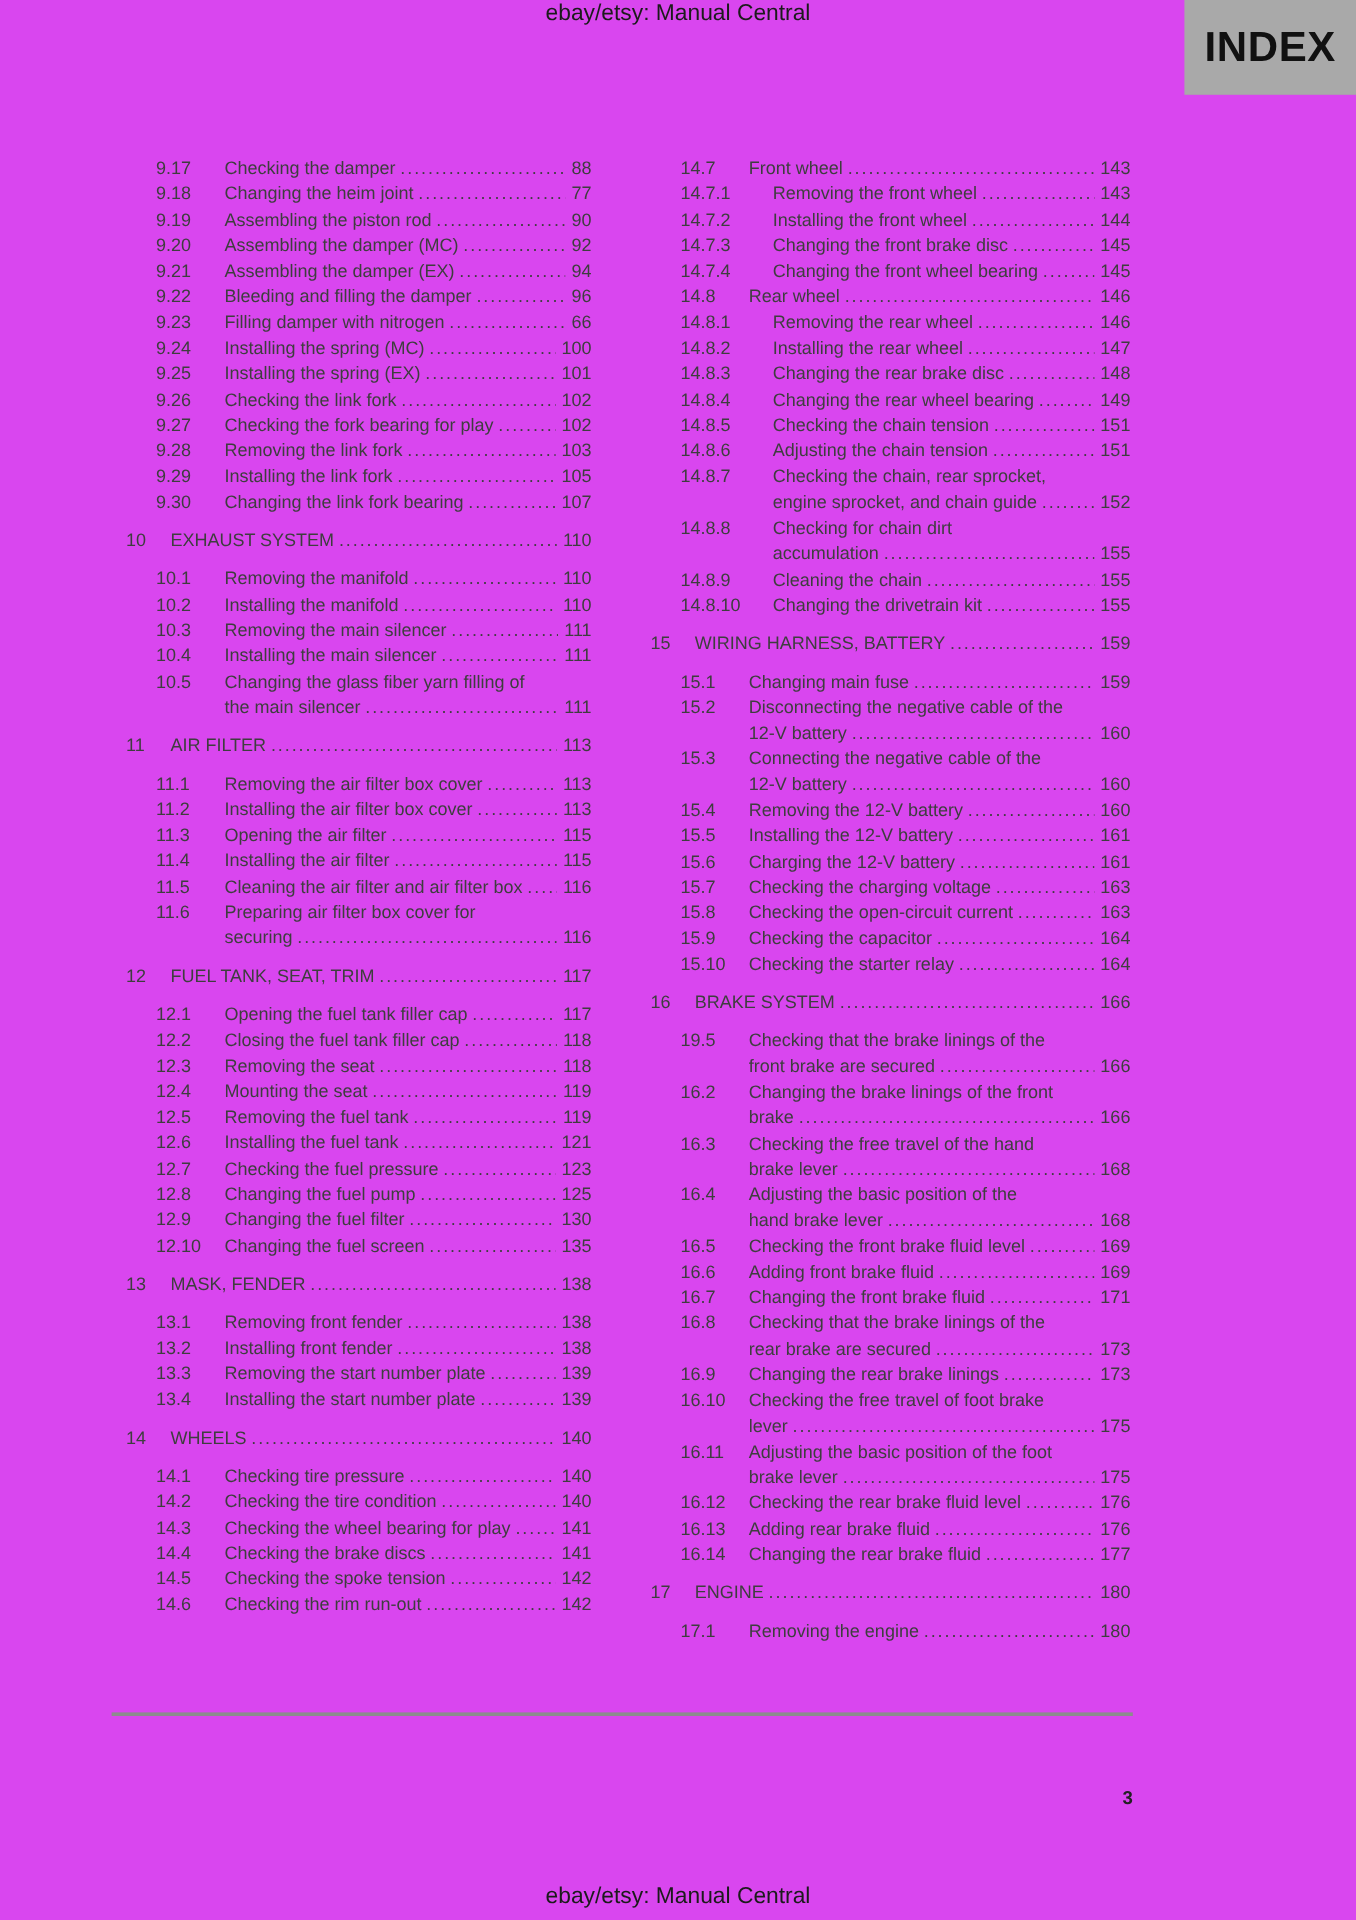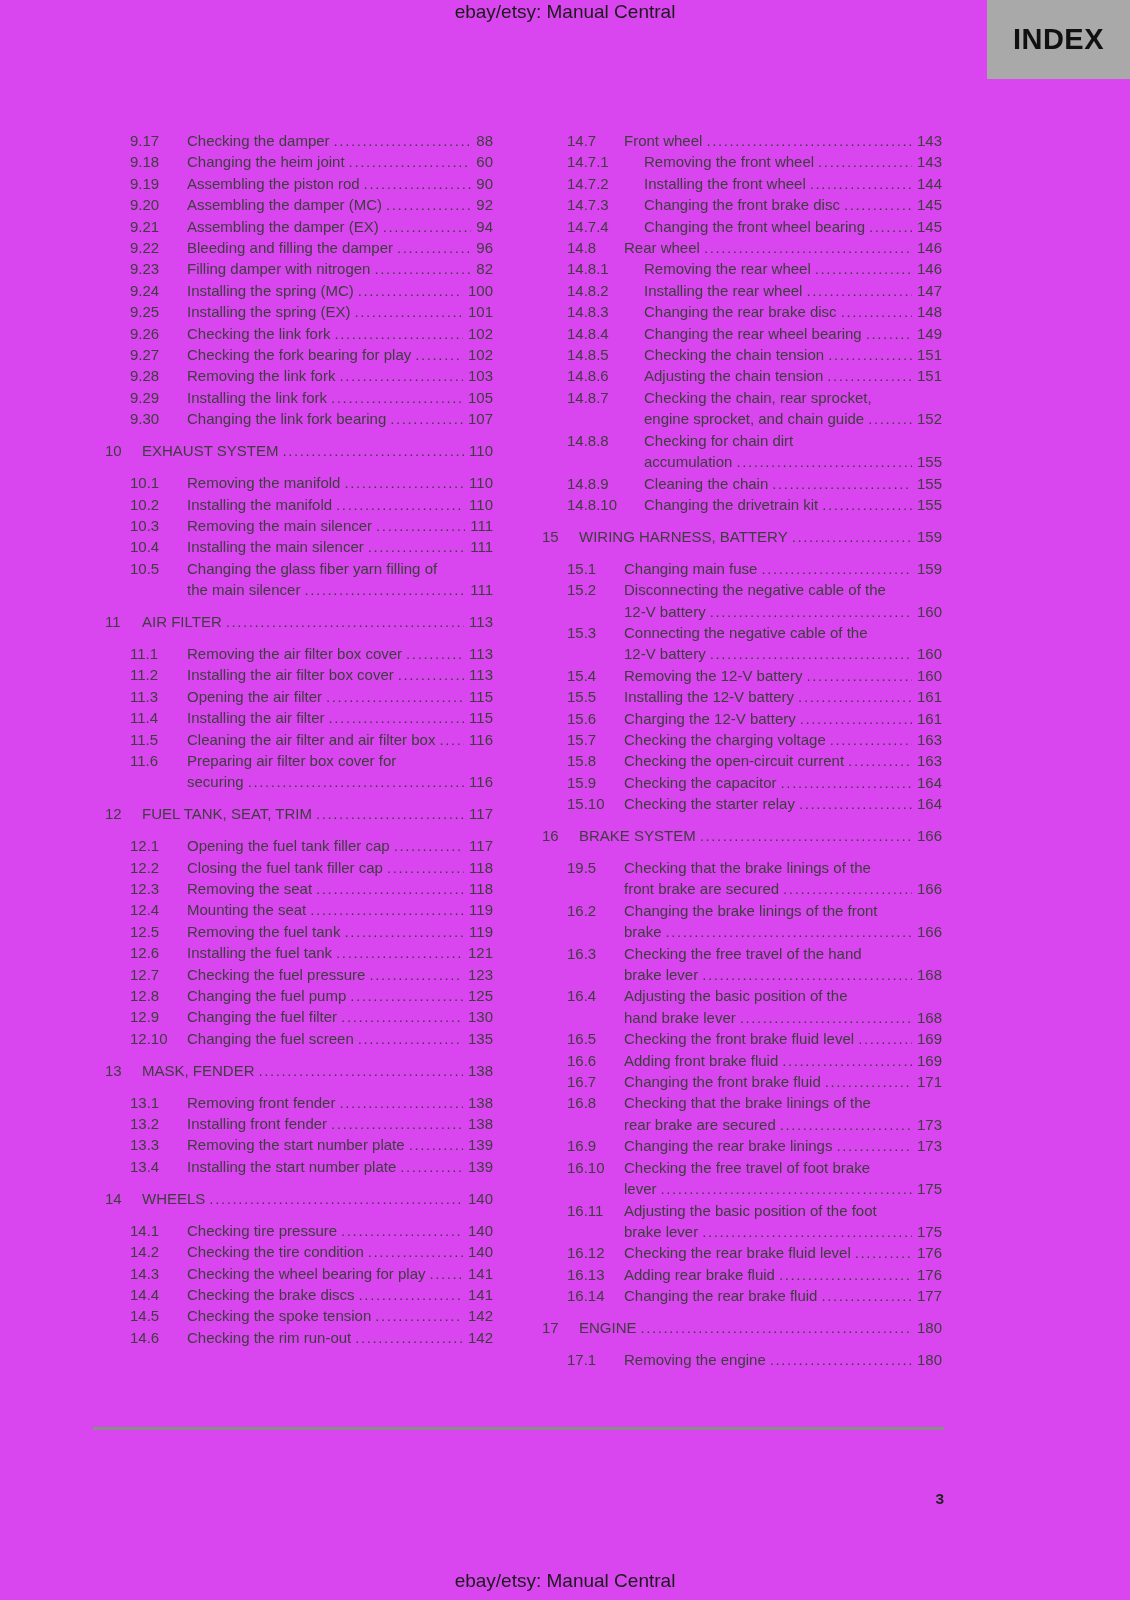--- a/index.html
+++ b/index.html
@@ -15,21 +15,21 @@
     position:absolute; top:1px; left:0; width:100%;
     text-align:center; font-size:19px; color:#1b1b1b;
   }
   .index-box {
     position:absolute; top:0; right:0;
     width:143px; height:79px;
     background:#a9a9a9;
     display:flex; align-items:center; justify-content:center;
   }
   .index-box span {
-    font-size:29px; font-weight:bold; color:#111; letter-spacing:0.5px;
+    font-size:35px; font-weight:bold; color:#111; letter-spacing:0.5px;
   }
   .content {
     position:absolute; top:130px; left:93px;
     display:flex; gap:37px;justify-content:center;
   }
   .col { width:400px; }
   .col.right { width:412px; }
   .row {
     display:flex;
     font-size:15px; line-height:21.4px; color:#3e3e3e;
@@ -78,21 +78,21 @@
               <span class="pg">88</span>
             </div>
           </div>
         </div>
         <div class="row section">
           <span class="num">9.18</span>
           <div class="body">
             <div class="lineF">
               <span class="ttl">Changing the heim joint</span>
               <span class="dots">............................................................................................................................................................................................................................................................................................................</span>
-              <span class="pg">60</span>
+              <span class="pg">77</span>
             </div>
           </div>
         </div>
         <div class="row section">
           <span class="num">9.19</span>
           <div class="body">
             <div class="lineF">
               <span class="ttl">Assembling the piston rod</span>
               <span class="dots">............................................................................................................................................................................................................................................................................................................</span>
               <span class="pg">90</span>
@@ -128,21 +128,21 @@
               <span class="pg">96</span>
             </div>
           </div>
         </div>
         <div class="row section">
           <span class="num">9.23</span>
           <div class="body">
             <div class="lineF">
               <span class="ttl">Filling damper with nitrogen</span>
               <span class="dots">............................................................................................................................................................................................................................................................................................................</span>
-              <span class="pg">82</span>
+              <span class="pg">66</span>
             </div>
           </div>
         </div>
         <div class="row section">
           <span class="num">9.24</span>
           <div class="body">
             <div class="lineF">
               <span class="ttl">Installing the spring (MC)</span>
               <span class="dots">............................................................................................................................................................................................................................................................................................................</span>
               <span class="pg">100</span>

